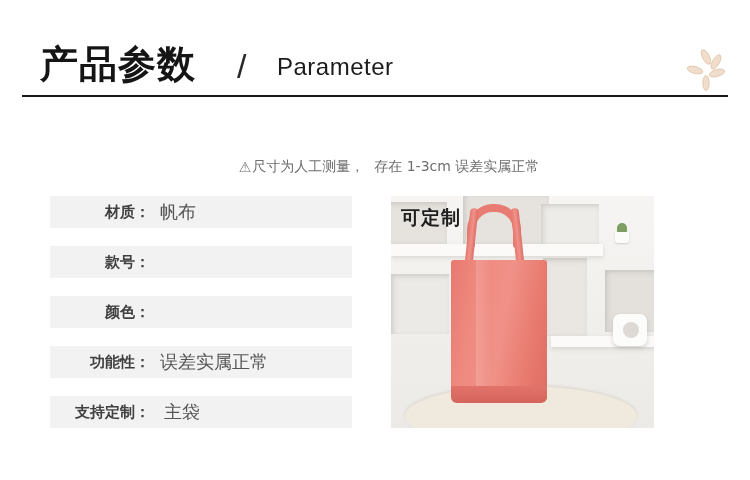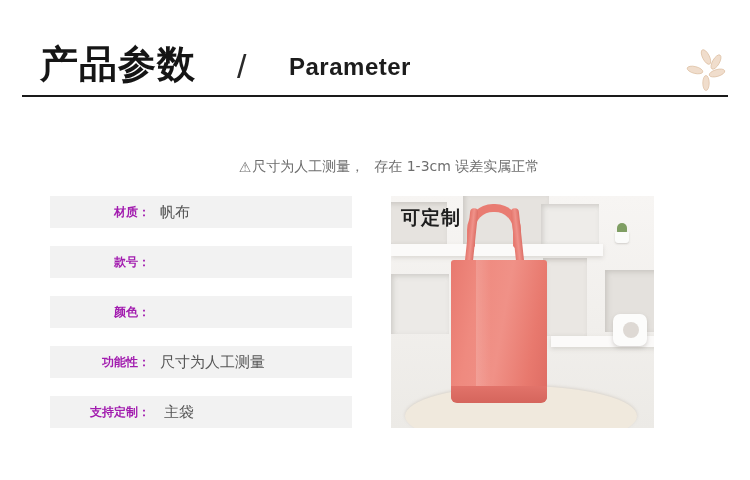--- a/index.html
+++ b/index.html
@@ -49,26 +49,25 @@
     font-weight: 300;
     line-height: 48px;
     color: #2a2a2a;
   }
 
   .header-title-en {
     position: absolute;
     left: 277px;
     top: 9px;
     font-size: 24px;
-    font-weight: 700;
+    font-weight: 400;
     line-height: 40px;
     color: #1c1c1c;
     letter-spacing: 0.5px;
     white-space: nowrap;
-    margin-left: 12px;
   }
 
   .header-rule {
     position: absolute;
     left: 22px;
     top: 95px;
     width: 706px;
     height: 2px;
     background: #1a1a1a;
   }
@@ -123,34 +122,34 @@
   .spec-row:last-child { margin-bottom: 0; }
 
   .spec-label {
     position: absolute;
     left: 0;
     top: 0;
     width: 100px;
     height: 32px;
     line-height: 32px;
     text-align: right;
-    font-size: 12px;
+    font-size: 15px;
     font-weight: bold;
-    color: #a21caf;
+    color: #404040;
     white-space: nowrap;
     font-family: "DejaVu Sans", "Liberation Sans", sans-serif;
   }
 
   .spec-value {
     position: absolute;
     left: 110px;
     top: 0;
     height: 32px;
     line-height: 32px;
-    font-size: 15px;
+    font-size: 18px;
     font-weight: 400;
     color: #555555;
     white-space: nowrap;
     font-family: "DejaVu Sans", "Liberation Sans", sans-serif;
   }
 
   
   .spec-row.tight .spec-value { left: 114px; text-align: center; }
 
   
@@ -338,21 +337,21 @@
     <div class="spec-row">
       <span class="spec-label">款号：</span>
     </div>
 
     <div class="spec-row">
       <span class="spec-label">颜色：</span>
     </div>
 
     <div class="spec-row">
       <span class="spec-label">功能性：</span>
-      <span class="spec-value">尺寸为人工测量</span>
+      <span class="spec-value">误差实属正常</span>
     </div>
 
     <div class="spec-row tight">
       <span class="spec-label">支持定制：</span>
       <span class="spec-value">主袋</span>
     </div>
 
   </div>
 
   <div class="photo">

